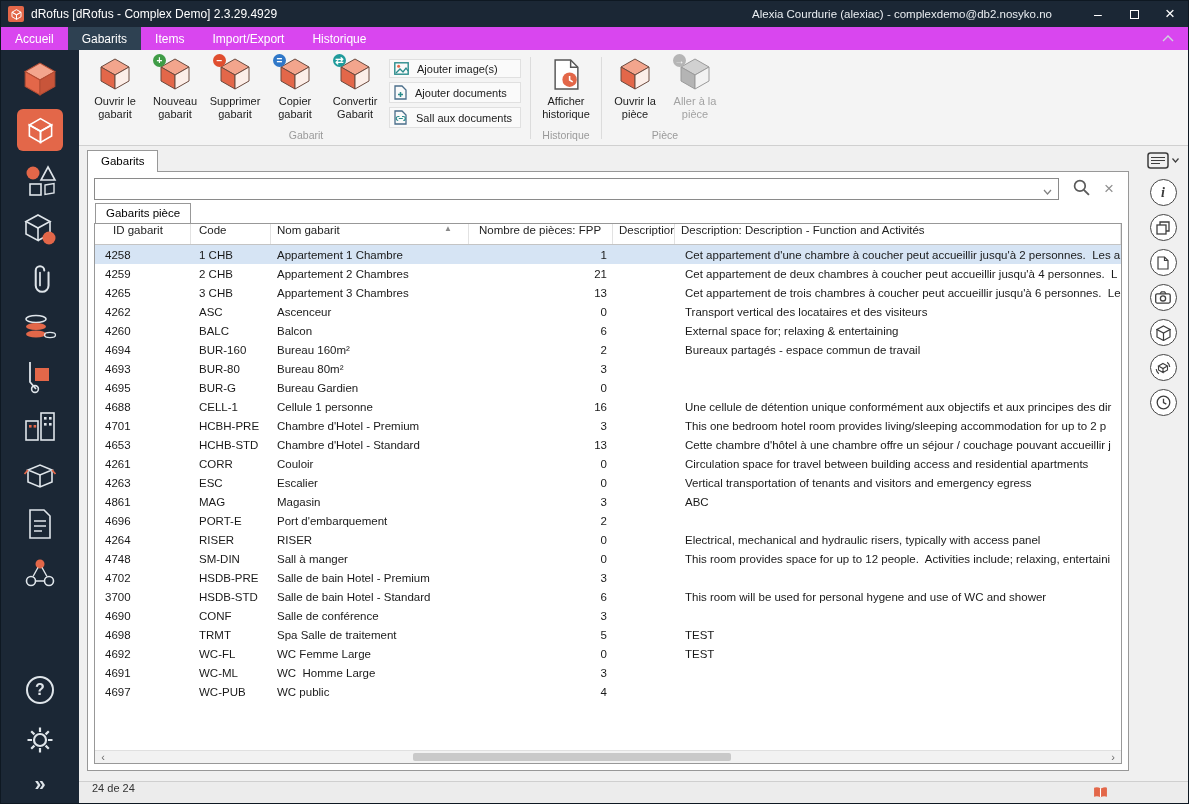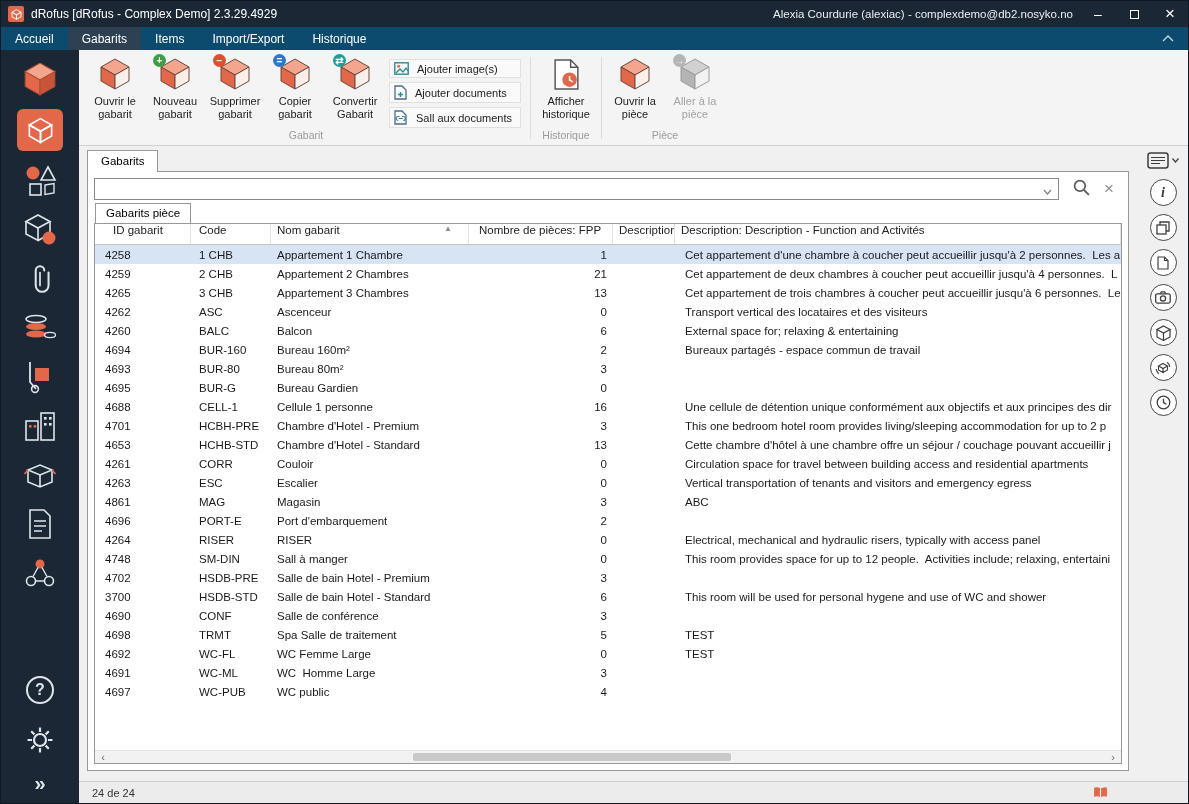--- a/index.html
+++ b/index.html
@@ -4,26 +4,26 @@
 <style>
   *{margin:0;padding:0;box-sizing:border-box}
   html,body{width:1189px;height:804px;overflow:hidden;background:#222;font-family:"Liberation Sans",sans-serif}
   .window{width:1189px;height:804px;display:flex;flex-direction:column;border:1px solid #0e1822;background:#f0f0f0}
 
   
   .titlebar{flex:0 0 26px;background:#1b2735;color:#fff;display:flex;align-items:center;font-size:12px}
   .tb-left{display:flex;align-items:center;gap:7px;padding-left:7px}
   .app-ico{width:16px;height:16px;background:#e36749;border-radius:2px;display:flex;align-items:center;justify-content:center}
   .tb-right{margin-left:auto;display:flex;align-items:center}
-  .tb-user{font-size:11.5px;margin-right:7px;color:#e9edf1}
+  .tb-user{font-size:11.5px;margin-right:28px;color:#e9edf1}
   .winbtn{width:36px;height:26px;display:flex;align-items:center;justify-content:center;color:#fff;font-size:14px;cursor:default}
   .maxbox{width:9px;height:9px;border:1px solid #fff}
 
   
-  .menubar{flex:0 0 23px;background:#0c4a6e;display:flex;align-items:stretch}
+  .menubar{flex:0 0 23px;background:#d946ef;display:flex;align-items:stretch}
   .mtab{color:#fff;font-size:12px;padding:0 14px;display:flex;align-items:center}
   .mtab.active{background:#2e4152}
   .ribbon-collapse{margin-left:auto;padding:0 14px;display:flex;align-items:center}
 
   
   .body-row{flex:1;display:flex;min-height:0}
   .left-sidebar{flex:0 0 78px;background:#1b2735;display:flex;flex-direction:column;align-items:center;padding:10px 0 8px 0;gap:11px}
   .sb-item{width:48px;height:38px;display:flex;align-items:center;justify-content:center}
   .sb-item.active{background:#e36749;border-radius:6px;width:46px;height:42px}
   .sb-bottom{margin-top:auto;display:flex;flex-direction:column;align-items:center;gap:12px}
@@ -87,21 +87,21 @@
   .hs-arrow.right{margin-left:auto}
   .hs-thumb{position:absolute;left:31%;width:31%;top:2px;bottom:2px;background:#c9c9c9;border-radius:2px}
 
   
   .right-toolbar{flex:0 0 50px;background:#f0f0f0;display:flex;flex-direction:column;align-items:center;padding-top:6px;gap:8px}
   .rt-top{display:flex;align-items:center;gap:3px;margin-bottom:2px}
   .tool-circle{width:27px;height:27px;border:1.6px solid #454545;border-radius:50%;display:flex;align-items:center;justify-content:center;color:#3a3a3a;background:#fff}
   .info-i{font-size:14px;font-weight:bold;font-family:"Liberation Serif",serif;font-style:italic}
 
   
-  .statusbar{flex:0 0 22px;background:#ececec;border-top:1px solid #cfcfcf;display:flex;align-items:center;font-size:11px;color:#333;padding-left:13px}
+  .statusbar{flex:0 0 22px;background:#ececec;border-top:1px solid #cfcfcf;display:flex;font-size:11px;color:#333;padding-left:13px}
   .status-icon{margin-left:auto;margin-right:80px;display:flex;align-items:center}
 </style>
 </head>
 <body>
 
 <div class="window">
 
   <div class="titlebar">
     <div class="tb-left">
       <span class="app-ico">

